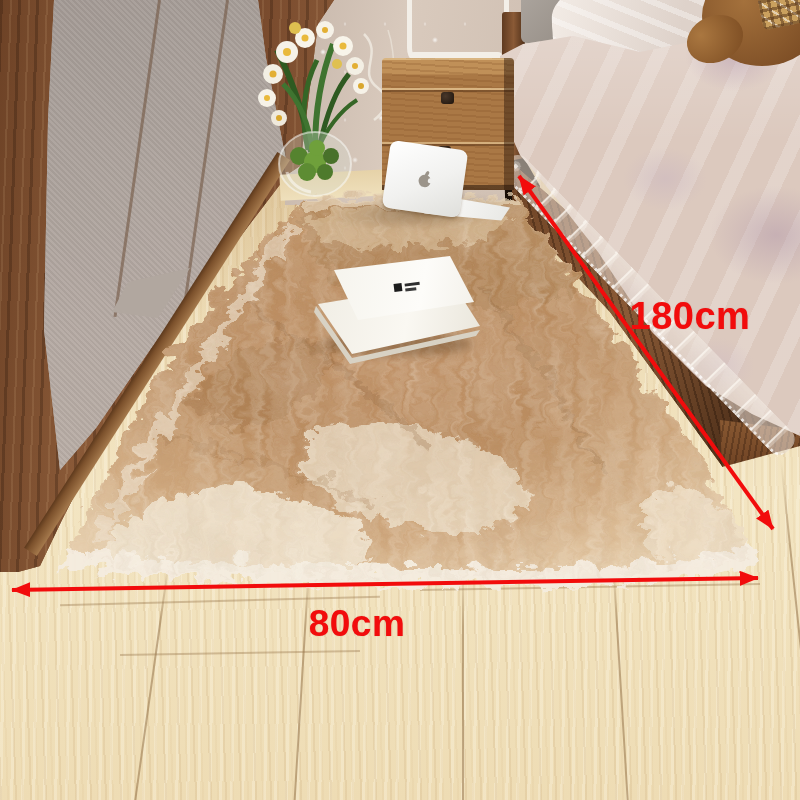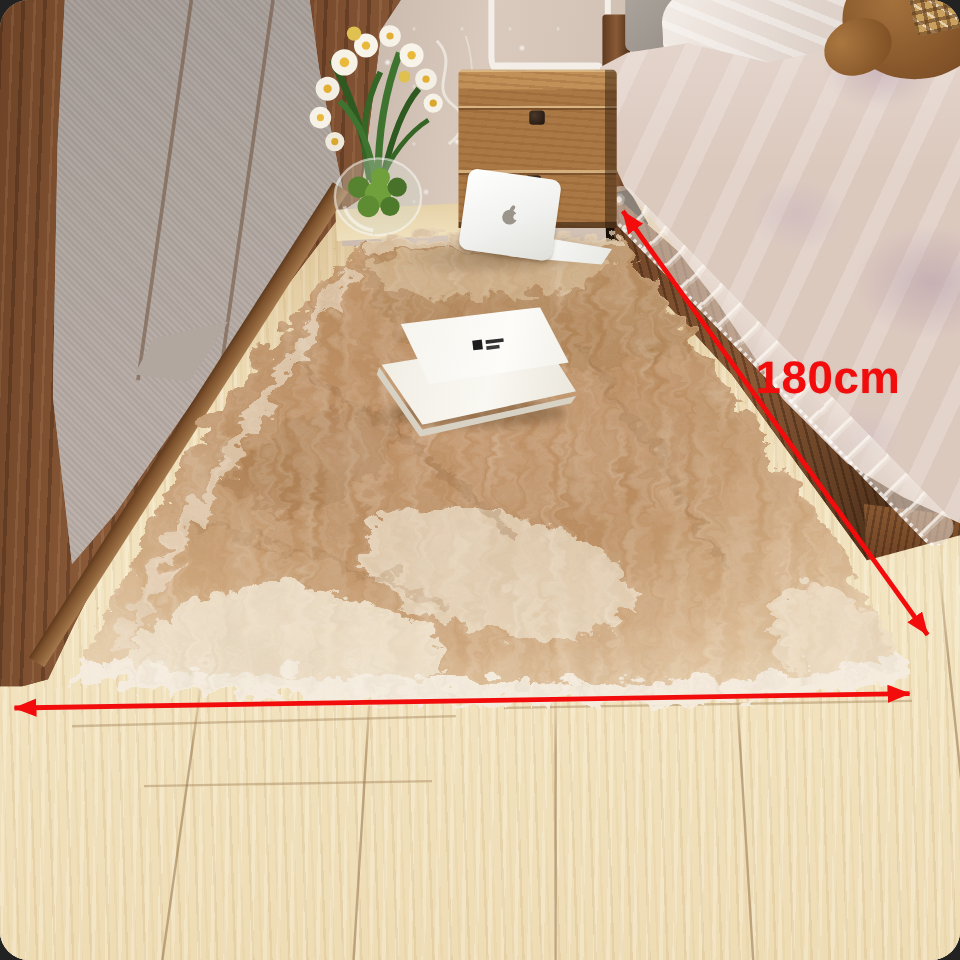--- a/index.html
+++ b/index.html
@@ -1,17 +1,17 @@
 <!DOCTYPE html>
 <html><head>
 <meta charset="utf-8">
 <style>
   html,body{margin:0;padding:0;background:#222;}
   .stage{position:relative;width:800px;height:800px;overflow:hidden;
-         background:#eedcb4;font-family:"Liberation Sans",sans-serif;border-radius:24px;}
+         background:#eedcb4;font-family:"Liberation Sans",sans-serif;}
   .abs{position:absolute;}
 
   
   .floor{left:0;top:120px;width:800px;height:680px;z-index:1;
     background-color:#eedcb4;
     background-image:
       linear-gradient(180deg, rgba(203,170,122,.55) 0%, rgba(255,246,218,0) 30%),
       repeating-linear-gradient(88deg, rgba(196,162,112,.20) 0 2px, rgba(255,255,255,0) 2px 7px, rgba(214,184,136,.14) 7px 9px, rgba(255,255,255,0) 9px 15px),
       repeating-linear-gradient(91deg, rgba(255,250,235,.28) 0 3px, rgba(255,255,255,0) 3px 11px),
       linear-gradient(180deg,#e7d2a8,#f3e5c2 55%,#eedcb4);}
@@ -311,14 +311,15 @@
   <svg class="abs arrows-svg" width="800" height="800" viewBox="0 0 800 800">
     <defs>
       <marker id="arr" markerWidth="6" markerHeight="5" refX="4.6" refY="1.9" orient="auto-start-reverse" markerUnits="strokeWidth">
         <path d="M0,0 L4.8,1.9 L0,3.8 Z" fill="#f20c0c"></path>
       </marker>
     </defs>
     <line x1="519" y1="176" x2="773" y2="529" stroke="#f20c0c" stroke-width="4" marker-start="url(#arr)" marker-end="url(#arr)"></line>
     <line x1="12" y1="590" x2="758" y2="578" stroke="#f20c0c" stroke-width="4" marker-start="url(#arr)" marker-end="url(#arr)"></line>
   </svg>
   <div class="abs dim-label dim-length">180cm</div>
+  <div class="abs dim-label dim-width">80cm</div>
 
 </div>
 
 </body></html>

